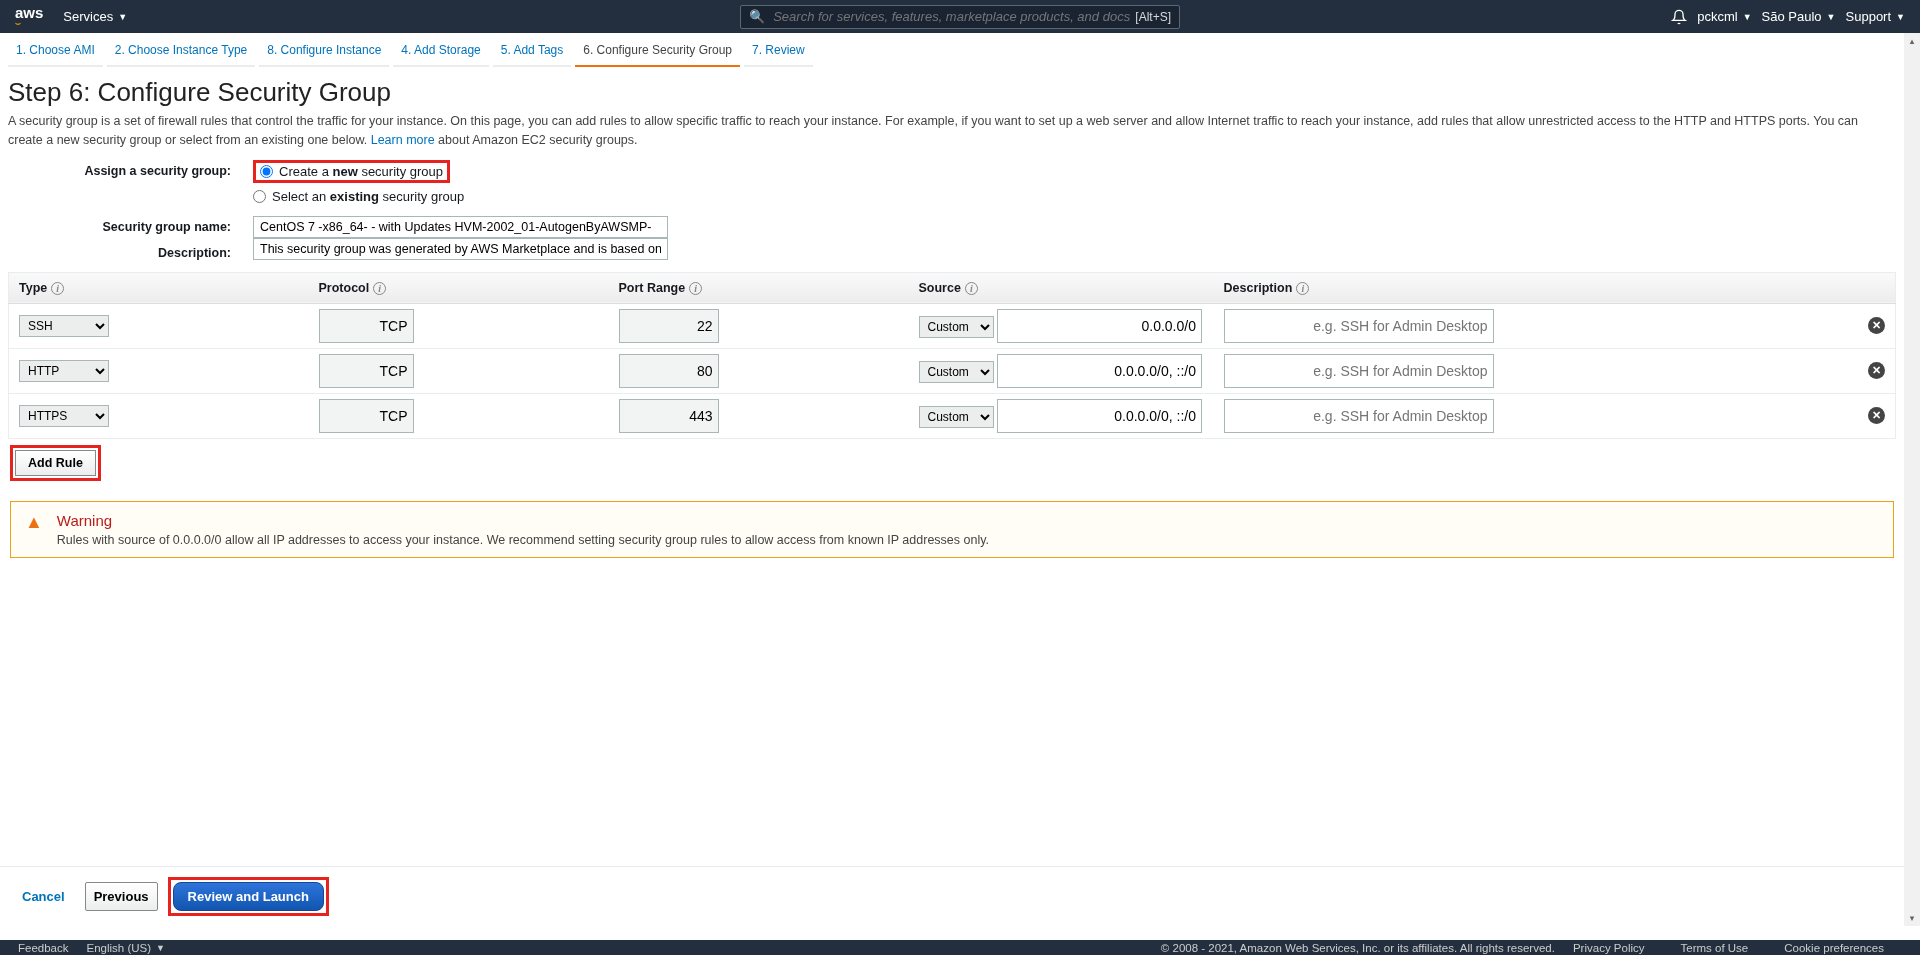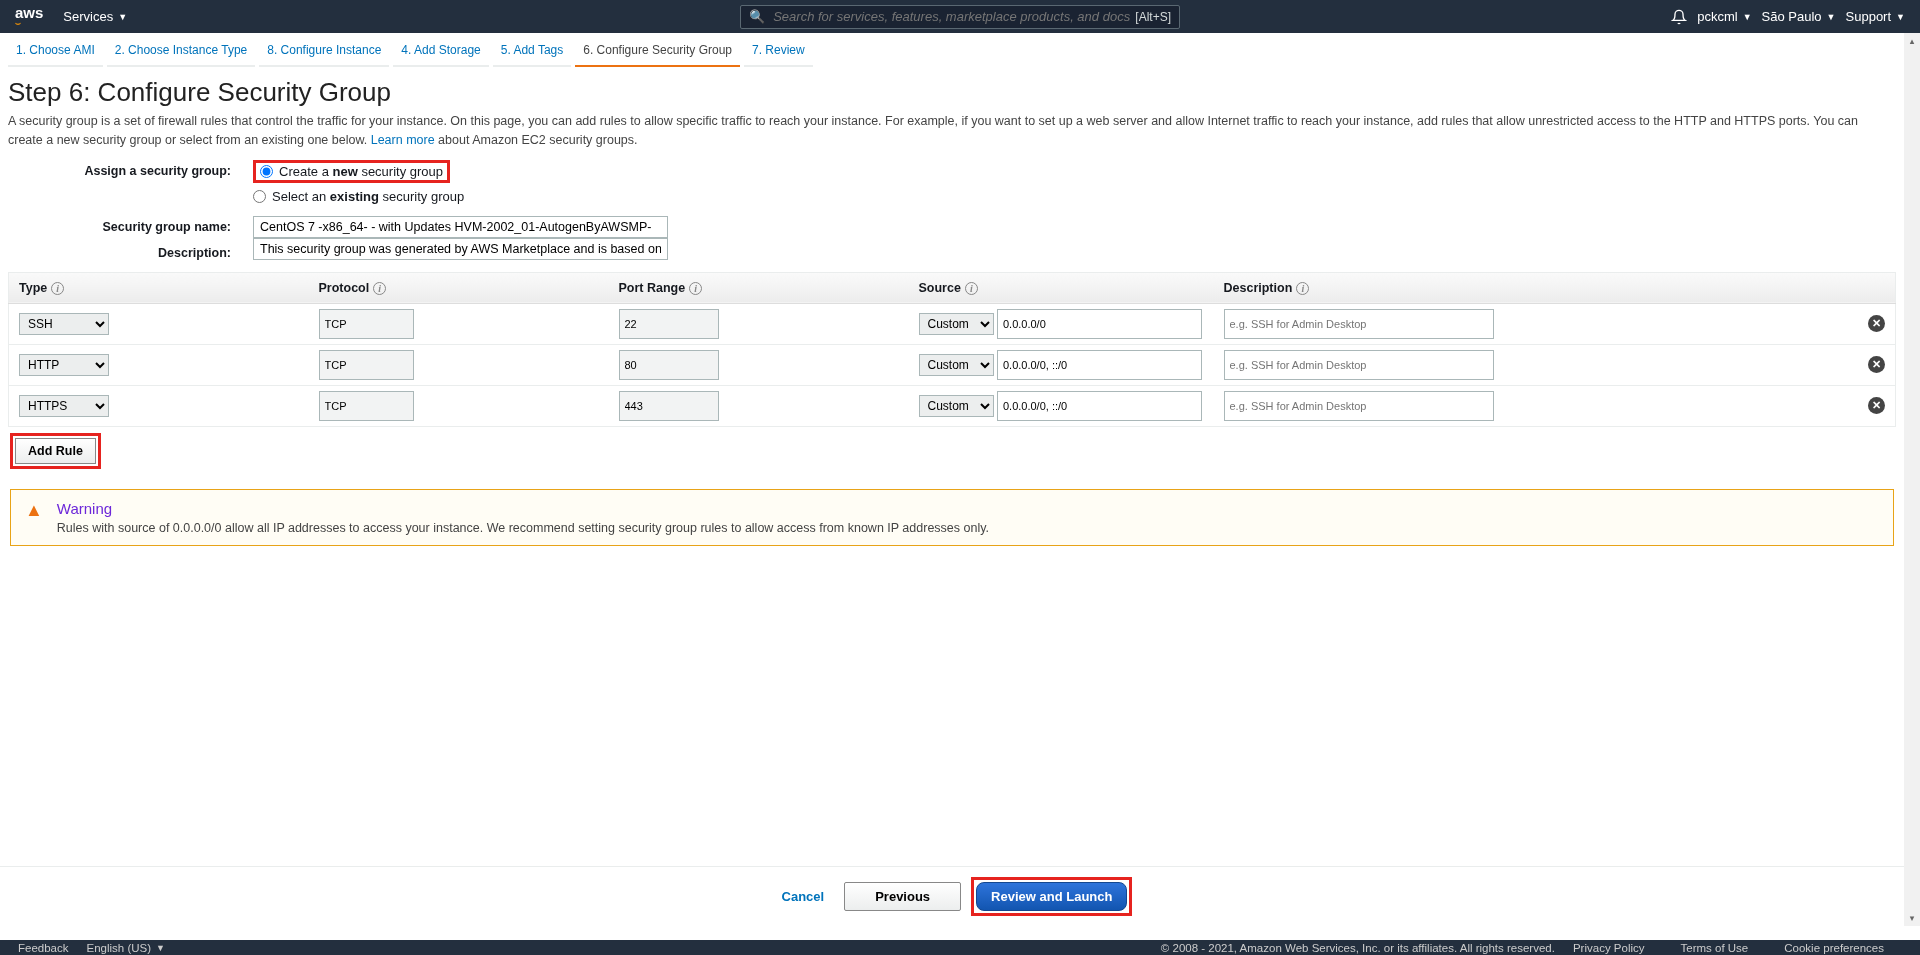--- a/index.html
+++ b/index.html
@@ -37,36 +37,36 @@
 .radio-row input { margin-right: 6px; }
 .highlight-box { border: 3px solid #e6231f; padding: 1px 4px; display: inline-flex; align-items: center; }
 .text-input { border: 1px solid #aab7b8; padding: 3px 6px; font-size: 12.5px; width: 415px; background: #fff; }
 
 
 .rules-table { width: 100%; border-collapse: collapse; margin-top: 12px; border: 1px solid #eaeded; }
 .rules-table th { background: linear-gradient(#fafafa,#ececec); text-align: left; padding: 8px 10px; font-size: 12.5px; font-weight: bold; border-bottom: 1px solid #ddd; }
 .rules-table td { padding: 5px 10px; border-bottom: 1px solid #eaeded; font-size: 12.5px; }
 .info-icon { display: inline-block; width: 13px; height: 13px; border: 1px solid #888; border-radius: 50%; text-align: center; line-height: 11px; font-size: 10px; color: #888; margin-left: 4px; font-style: italic; font-family: serif; }
 .sel { border: 1px solid #aab7b8; background: #eceeee; padding: 2px 4px; width: 90px; font-size: 12px; }
-.txt { border: 1px solid #aab7b8; background: #fff; padding: 8px 5px; font-size: 11px; }
+.txt { border: 1px solid #aab7b8; background: #fff; padding: 8px 5px; font-size: 14px; text-align: right; }
 .txt.ro { background: #f2f3f3; }
 .remove-btn { width: 17px; height: 17px; background: #444; color: #fff; border-radius: 50%; display: inline-flex; align-items: center; justify-content: center; font-size: 11px; cursor: pointer; border: none; font-weight: bold; }
 
 .add-rule { border: 3px solid #e6231f; display: inline-block; margin-top: 6px; margin-left: 2px; padding: 2px; }
 .add-rule button { background: linear-gradient(#fff,#eceeee); border: 1px solid #888; padding: 5px 12px; font-size: 12.5px; font-weight: bold; cursor: pointer; }
 
 .alert { border: 1px solid #e8a317; background: #fffdf5; padding: 10px 14px; margin: 20px 2px 0; display: flex; gap: 14px; }
 .alert-icon { color: #ec7211; font-size: 18px; }
-.alert-title { color: #6d28d9; font-size: 15px; margin-bottom: 4px; }
+.alert-title { color: #b91c1c; font-size: 15px; margin-bottom: 4px; }
 .alert-body { font-size: 12.5px; color: #444; }
 
 
-.bottom-bar { position: fixed; bottom: 29px; left: 0; right: 16px; border-top: 1px solid #eaeded; padding: 10px 12px; display: flex; justify-content: center; align-items: center; gap: 10px; background: #fff; }
+.bottom-bar { position: fixed; bottom: 29px; left: 0; right: 16px; border-top: 1px solid #eaeded; padding: 10px 12px; display: flex; justify-content: flex-start; align-items: center; gap: 10px; background: #fff; }
 .btn-cancel { color: #0073bb; background: none; border: none; font-size: 13px; font-weight: bold; cursor: pointer; padding: 6px 10px; }
-.btn-prev { background: linear-gradient(#fff,#eceeee); border: 1px solid #888; padding: 6px 30px; font-size: 13px; font-weight: bold; cursor: pointer; border-radius: 2px; }
+.btn-prev { background: linear-gradient(#fff,#eceeee); border: 1px solid #888; padding: 6px 8px; font-size: 13px; font-weight: bold; cursor: pointer; border-radius: 2px; }
 .btn-primary-wrap { border: 3px solid #e6231f; padding: 2px; }
 .btn-primary { background: linear-gradient(#2e74db,#1255b0); color: #fff; border: 1px solid #14478f; padding: 6px 14px; font-size: 13px; font-weight: bold; cursor: pointer; border-radius: 8px; }
 
 
 .footer { position: fixed; bottom: 0; left: 0; right: 0; background: #232f3e; color: #ccc; height: 15px; display: flex; align-items: center; padding: 0 18px; font-size: 11.5px; }
 .footer a { color: #ccc; text-decoration: none; margin-right: 18px; }
 .footer .right { margin-left: auto; display: flex; align-items: flex-start; gap: 18px; }
 .footer .lang { display: flex; align-items: center; }
 
 

